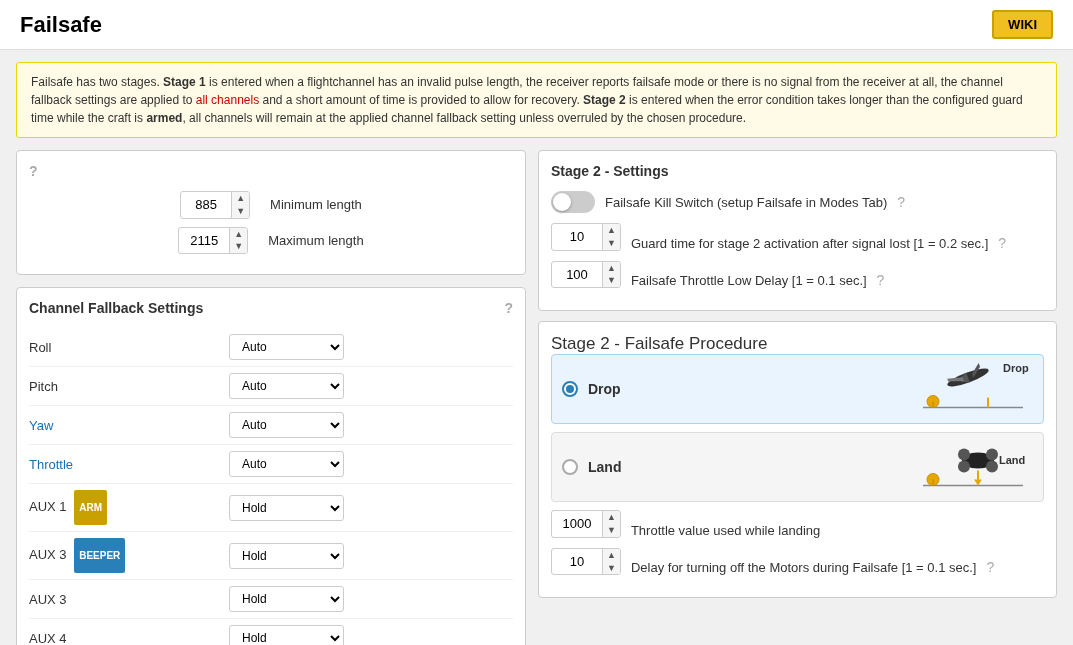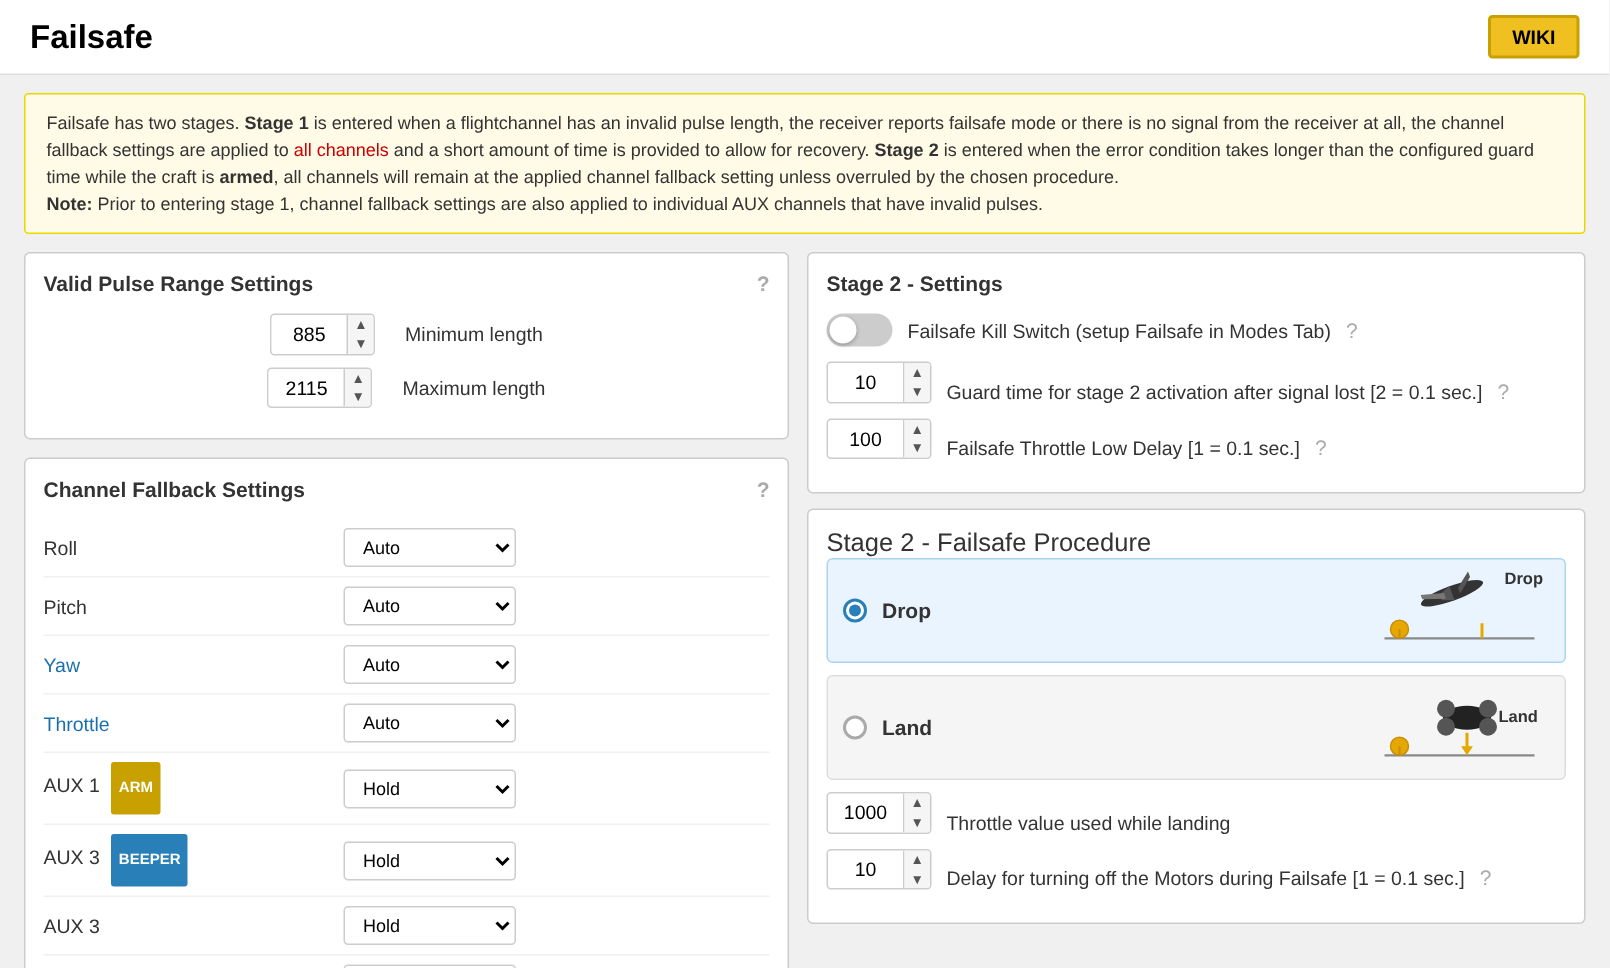--- a/index.html
+++ b/index.html
@@ -60,30 +60,28 @@
 
 <div class="page-wrapper">
 
   <div class="top-header">
     <span class="page-title">Failsafe</span>
     <button class="wiki-btn">WIKI</button>
   </div>
 
   <div class="info-box">
     <span>Failsafe has two stages. <b>Stage 1</b> is entered when a flightchannel has an invalid pulse length, the receiver reports failsafe mode or there is no signal from the receiver at all, the channel fallback settings are applied to <span class="red">all channels</span> and a short amount of time is provided to allow for recovery. <b>Stage 2</b> is entered when the error condition takes longer than the configured guard time while the craft is <b>armed</b>, all channels will remain at the applied channel fallback setting unless overruled by the chosen procedure.</span><br>
-    <span><b>Note:</b> Prior to entering stage 1, channel fallback settings are also applied to individual AUX channels that have invalid pulses.</span>
   </div>
 
   <div class="main-content">
 
     <div class="left-panel">
 
       <div class="section-box">
         <div class="section-title">
-          <span>Valid Pulse Range Settings</span>
           <span class="help-icon">?</span>
         </div>
         <div class="input-row">
           <div class="spin-input">
             <input type="text" value="885" style="">
             <div class="spin-btns">
               <button class="spin-btn">▲</button>
               <button class="spin-btn">▼</button>
             </div>
           </div>
@@ -191,21 +189,21 @@
         </div>
 
         <div class="stage2-input-row">
           <div class="spin-input">
             <input type="text" value="10" style="">
             <div class="spin-btns">
               <button class="spin-btn">▲</button>
               <button class="spin-btn">▼</button>
             </div>
           </div>
-          <span>Guard time for stage 2 activation after signal lost [2 = 0.1 sec.]</span>
+          <span>Guard time for stage 2 activation after signal lost [1 = 0.2 sec.]</span>
           <span class="help-icon">?</span>
         </div>
 
         <div class="stage2-input-row">
           <div class="spin-input">
             <input type="text" value="100" style="">
             <div class="spin-btns">
               <button class="spin-btn">▲</button>
               <button class="spin-btn">▼</button>
             </div>

